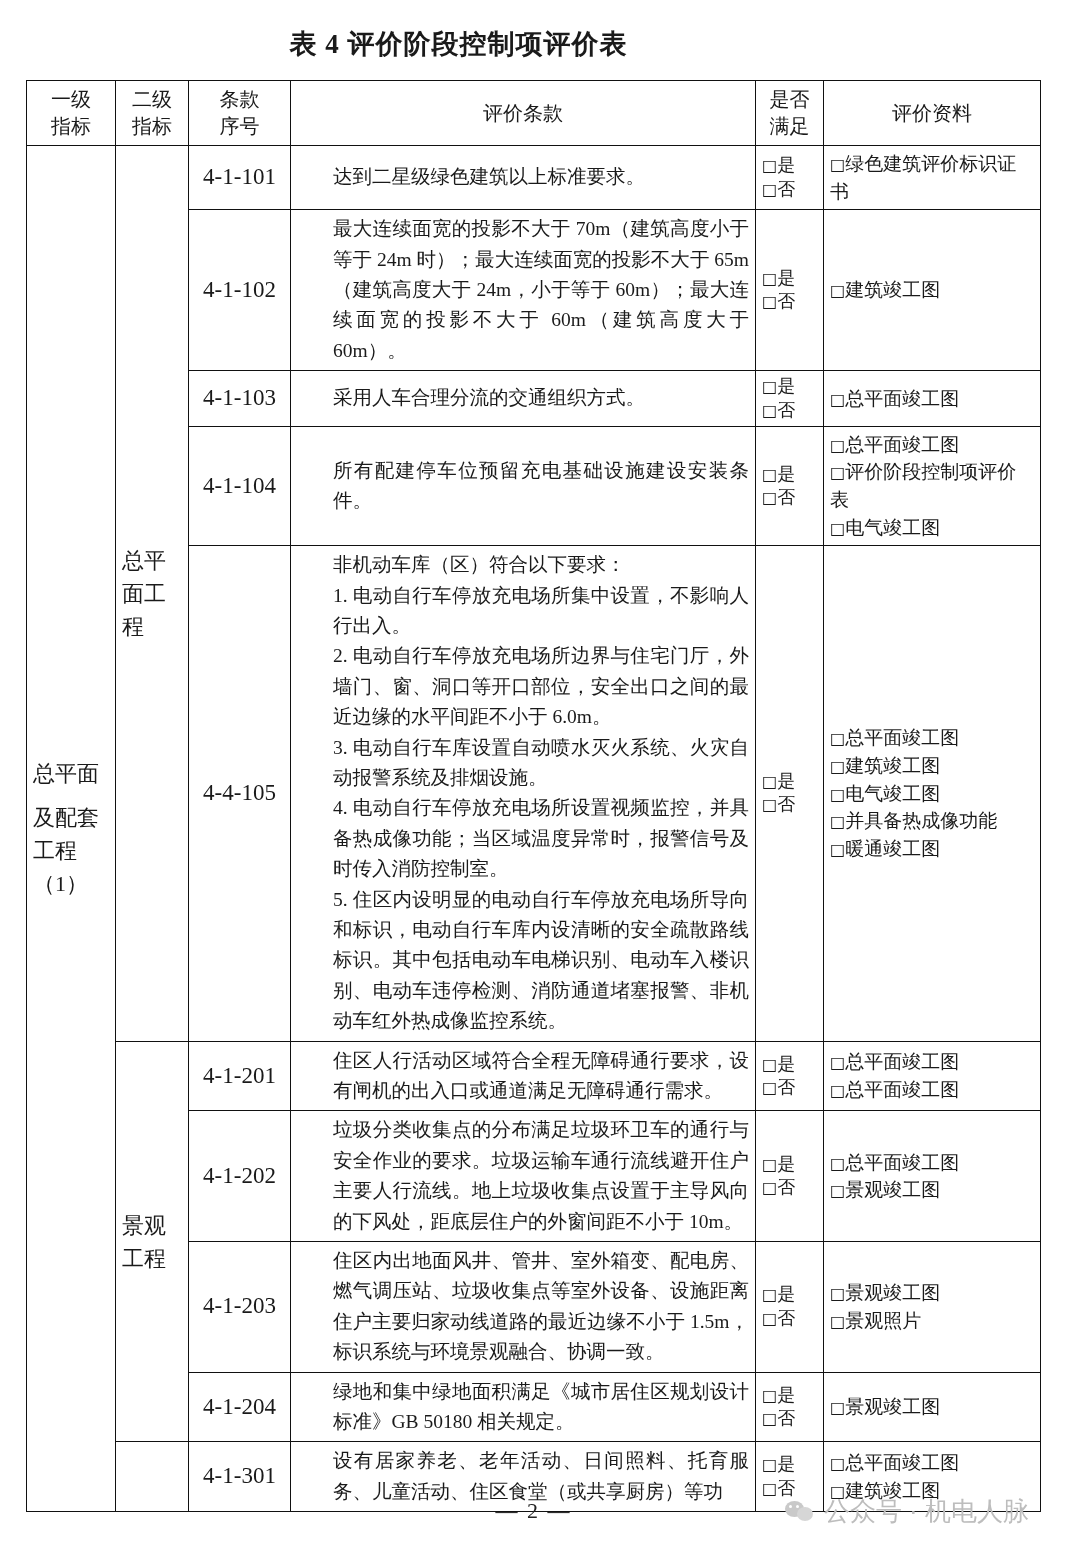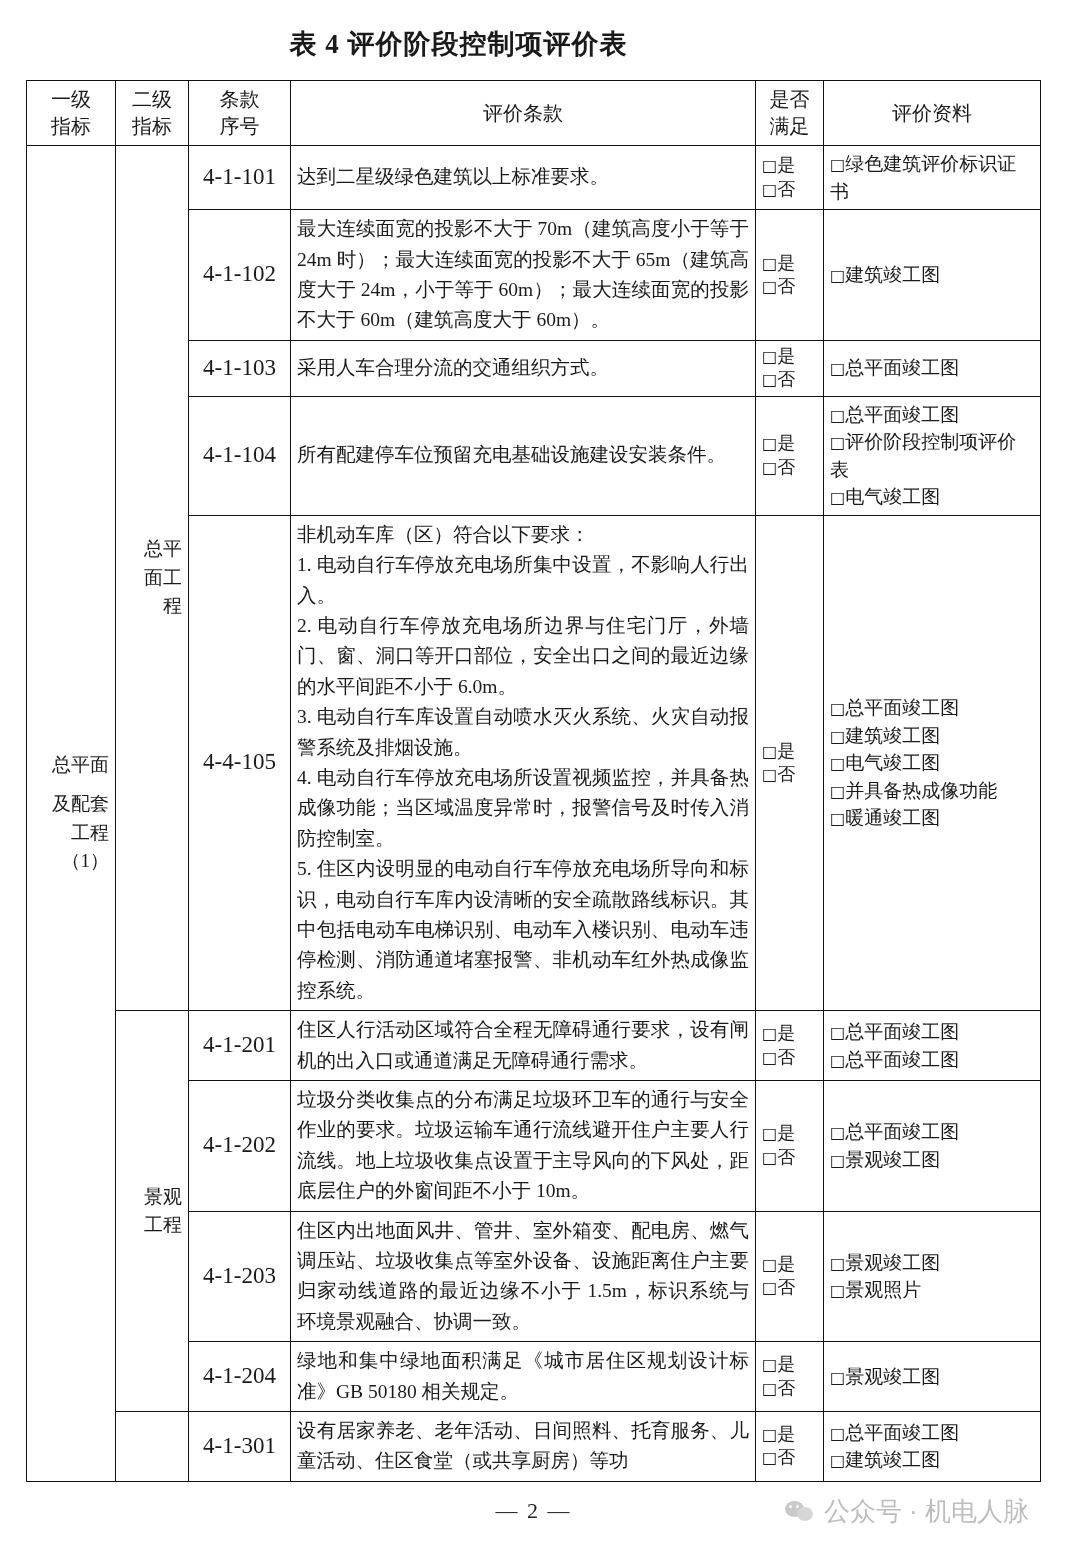--- a/index.html
+++ b/index.html
@@ -70,38 +70,38 @@
 
   
   col.c1 { width: 89px; }
   col.c2 { width: 73px; }
   col.c3 { width: 102px; }
   col.c4 { width: 465px; }
   col.c5 { width: 68px; }
   col.c6 { width: 217px; }
 
   td.lvl1, td.lvl2 {
-    text-align: right;
-    font-size: 19px;
+    text-align: left;
+    font-size: 22px;
     line-height: 1.5;
   }
   td.clause-no {
     text-align: center;
     font-size: 23px;
     white-space: nowrap;
     font-family: "Liberation Serif", "DejaVu Serif", serif;
   }
   td.clause-text {
     text-align: justify;
     text-justify: inter-ideograph;
     font-size: 19.5px;
     line-height: 1.56;
     padding: 6px 8px 6px 8px;
   }
-  td.clause-text .ln { display: block; }
+  td.clause-text .ln { display: block; margin-left: 36px; }
   td.satisfy {
     text-align: left;
     font-size: 18px;
     line-height: 1.3;
     padding: 4px 2px 4px 6px;
     white-space: nowrap;
   }
   td.satisfy .opt { display: block; }
   td.materials {
     text-align: left;

